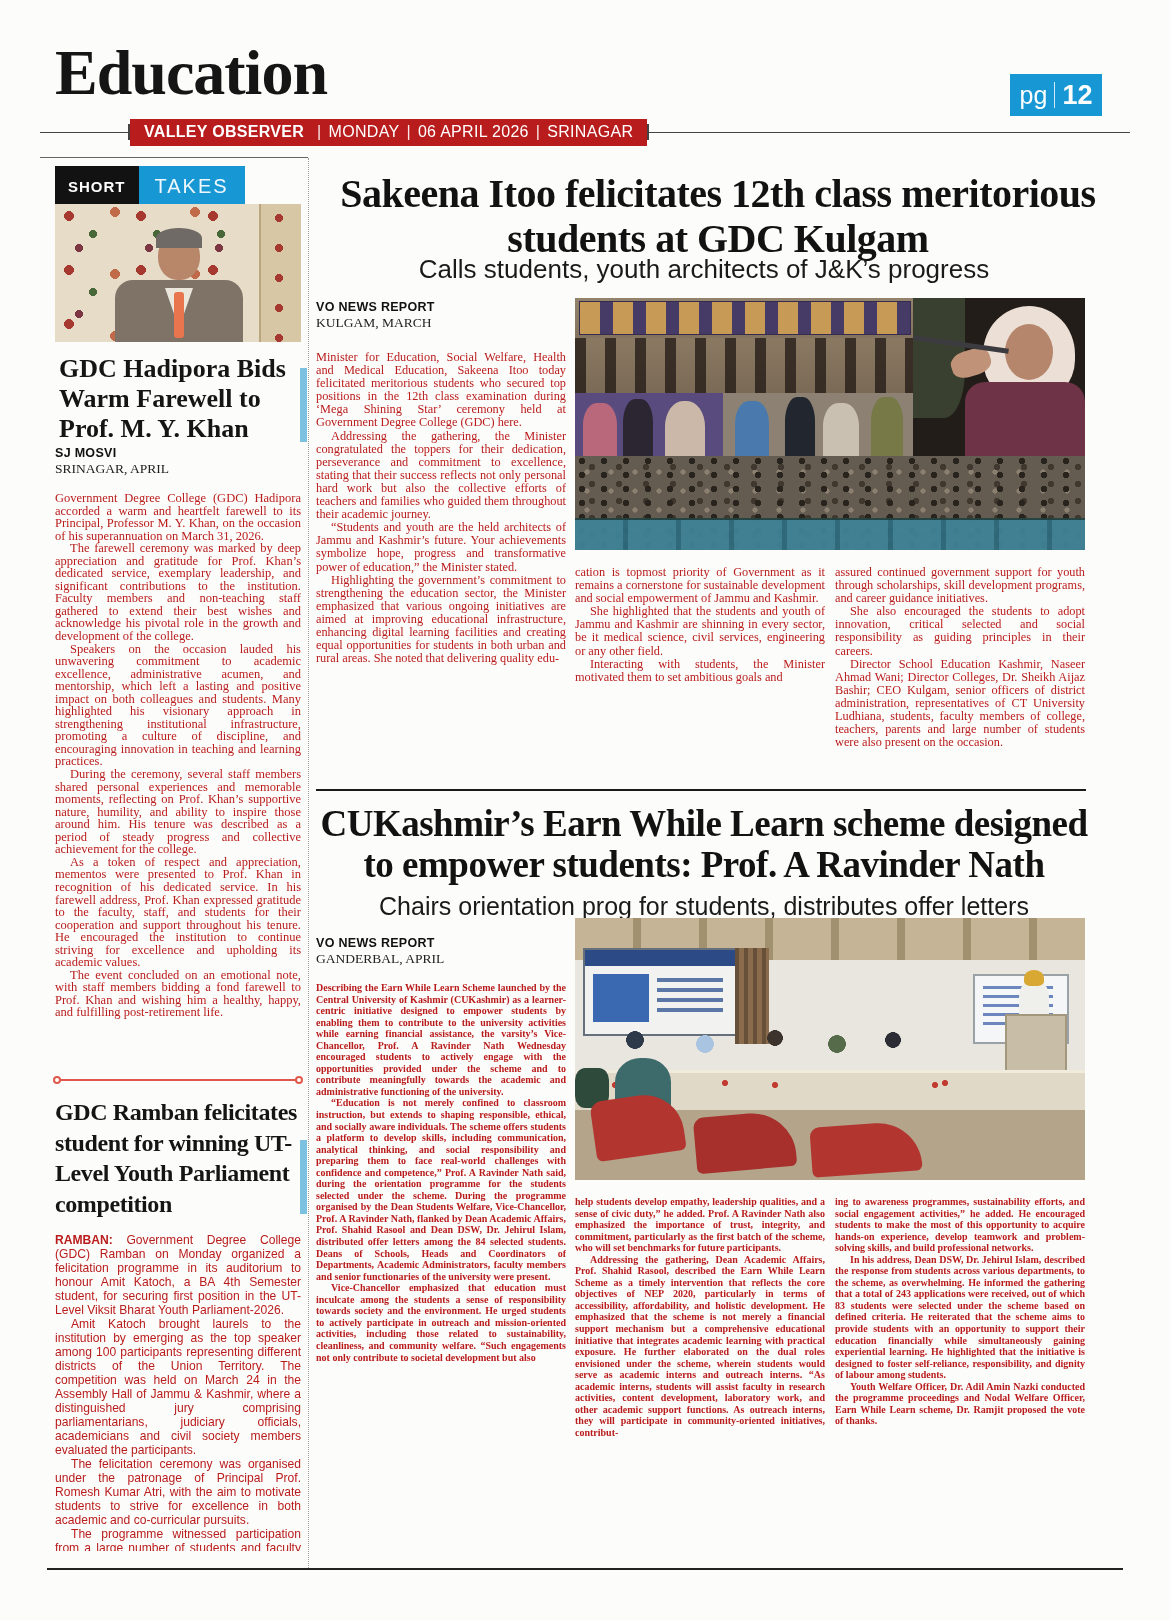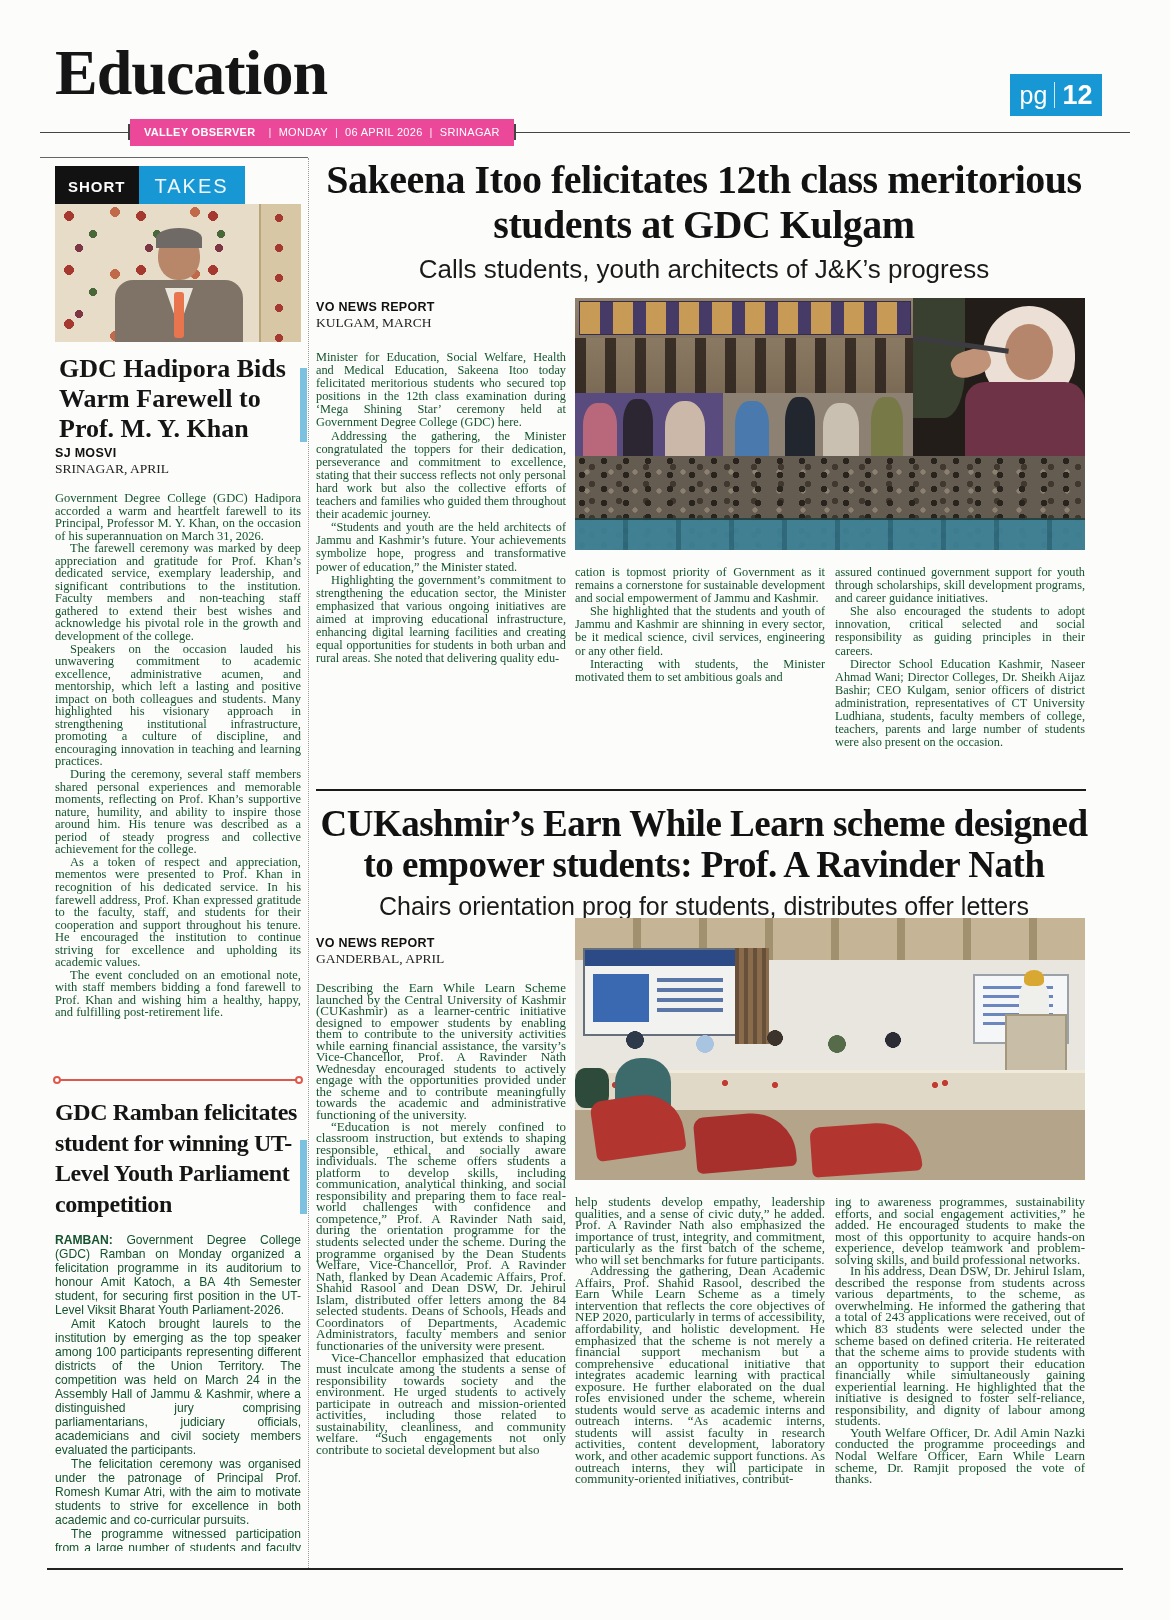--- a/index.html
+++ b/index.html
@@ -13,22 +13,22 @@
   
   .section-title{left:55px;top:36px;font-size:64px;font-weight:700;letter-spacing:-1px;color:#151515;}
   .pg-box{left:1010px;top:74px;width:92px;height:42px;background:#1798d4;color:#fff;display:flex;
           align-items:center;justify-content:center;gap:7px;}
   .pg-box .pg{font-size:25px;font-weight:400;line-height:1;}
   .pg-box .vbar{width:1px;height:26px;background:#cfe9f6;}
   .pg-box .num{font-size:27px;font-weight:700;line-height:1;}
   .banner-row{left:40px;top:118px;width:1090px;height:28px;display:flex;align-items:center;}
   .hline{height:1px;background:#444;flex:0 0 auto;}
   .tick{width:2px;height:16px;background:#444;flex:0 0 auto;}
-  .banner{background:#ec4899;color:#fff;height:27px;display:flex;align-items:center;
-          padding:0 14px;font-size:11px;white-space:nowrap;letter-spacing:.3px;text-align:right;}
+  .banner{background:#b91c1c;color:#fff;height:27px;display:flex;align-items:center;
+          padding:0 14px;font-size:16px;white-space:nowrap;letter-spacing:.3px;text-align:right;}
   .banner b{font-weight:700;margin-right:6px;}
   .banner .sep{margin:0 7px;opacity:.9;}
   .rail-hairline{left:40px;top:157px;width:268px;height:1px;background:#666;}
 
   
   .badge-row{left:55px;top:166px;display:flex;height:41px;}
   .badge-short{background:#121212;color:#fff;font-weight:700;font-size:15px;letter-spacing:1px;
                display:flex;align-items:center;padding:0 13px;}
   .badge-takes{background:#1798d4;color:#eef7fc;font-size:20px;letter-spacing:2px;
                display:flex;align-items:center;padding:0 16px;font-weight:400;}
@@ -57,33 +57,33 @@
   .vsep{left:308px;top:158px;height:1412px;width:0;border-left:1px dotted #9a9a9a;}
   .accent-bar{width:7px;height:74px;background:#7cc1e0;left:300px;}
   .bar1{top:368px;}
   .bar2{top:1140px;}
 
   .k-head{left:318px;top:158px;width:772px;text-align:center;font-size:40px;line-height:1.12;
           font-weight:700;letter-spacing:-.5px;color:#121212;}
   .k-sub{left:318px;top:254px;width:772px;text-align:center;font-size:26px;color:#1a1a1a;font-weight:400;}
   .k-byline{left:316px;top:300px;width:250px;}
   .photo-kulgam{left:575px;top:298px;width:510px;height:252px;overflow:hidden;background:#57504a;}
-  .newscol{overflow:hidden;color:#14532d;}
+  .newscol{overflow:hidden;color:#b91c1c;}
   .k-col{font-size:12.3px;line-height:13.1px;width:250px;}
   .k-col1{left:316px;top:351px;height:421px;}
   .k-col2{left:575px;top:566px;height:206px;}
   .k-col3{left:835px;top:566px;height:206px;}
   .mid-rule{left:316px;top:789px;width:770px;height:2px;background:#1a1a1a;}
 
   .c-head{left:318px;top:803px;width:772px;text-align:center;font-size:37px;line-height:1.12;
           font-weight:700;letter-spacing:-.5px;color:#121212;}
   .c-sub{left:318px;top:892px;width:772px;text-align:center;font-size:25px;color:#1a1a1a;}
   .c-byline{left:316px;top:936px;width:250px;}
   .photo-cuk{left:575px;top:918px;width:510px;height:262px;overflow:hidden;background:#b3a48a;}
-  .c-col{font-size:13px;line-height:11.55px;width:250px;}
+  .c-col{font-size:10px;line-height:11.55px;width:250px;font-weight:bold;}
   .c-col1{left:316px;top:982px;height:558px;}
   .c-col2{left:575px;top:1196px;height:344px;}
   .c-col3{left:835px;top:1196px;height:344px;}
   .bottom-rule{left:47px;top:1568px;width:1076px;height:2px;background:#222;}
 
   
   .ph{position:absolute;}
   
   .khan-bg{left:0;top:0;right:0;bottom:0;
     background-color:#e6dcc8;
@@ -235,21 +235,21 @@
   <p class="para"><span class="lead-loc">RAMBAN:</span> <span>Government Degree College (GDC) Ramban on Monday organized a felicitation programme in its auditorium to honour Amit Katoch, a BA 4th Semester student, for securing first position in the UT-Level Viksit Bharat Youth Parliament-2026.</span></p>
 <p class="para">Amit Katoch brought laurels to the institution by emerging as the top speaker among 100 participants representing different districts of the Union Territory. The competition was held on March 24 in the Assembly Hall of Jammu &amp; Kashmir, where a distinguished jury comprising parliamentarians, judiciary officials, academicians and civil society members evaluated the participants.</p>
     <p class="para">The felicitation ceremony was organised under the patronage of Principal Prof. Romesh Kumar Atri, with the aim to motivate students to strive for excellence in both academic and co-curricular pursuits.</p>
     <p class="para">The programme witnessed participation from a large number of students and faculty members. Dr. Mukhtar Ahmed Mir coordinated the event, while faculty members including Prof. Satish Kumar, Prof. Raj Kumar Gupta, Prof. Sanjay Kumar Katal, Dr. Romesh Chander and Dr. Jawaid Sarver congratulated the winner and honoured him with a garland. (VONR)</p>
   </div>
 
 <div class="abs vsep"></div>
 <div class="abs accent-bar bar1"></div>
 <div class="abs accent-bar bar2"></div>
 
-<h1 class="abs k-head serif" style="margin:0">Sakeena Itoo felicitates 12th class meritorious students at GDC Kulgam</h1>
+<h1 class="abs k-head serif" style="margin:14px">Sakeena Itoo felicitates 12th class meritorious students at GDC Kulgam</h1>
 <div class="abs k-sub sans">Calls students, youth architects of J&amp;K’s progress</div>
 <div class="abs k-byline">
   <div class="byline-name sans">VO NEWS REPORT</div>
   <div class="dateline serif">KULGAM, MARCH</div>
 </div>
 
 <div class="abs photo-kulgam">
   <div class="ph pk-stage">
     <div class="ph pk-banner"></div>
     <div class="ph pk-dais"></div>

